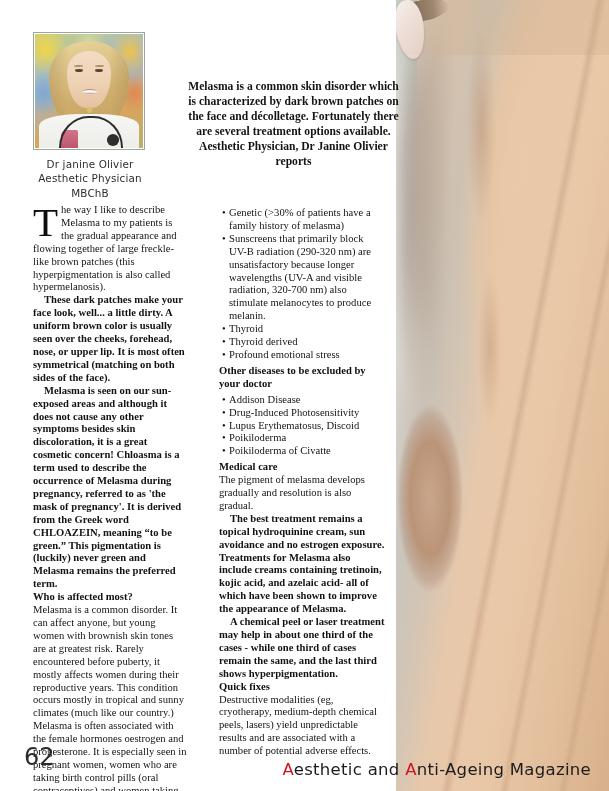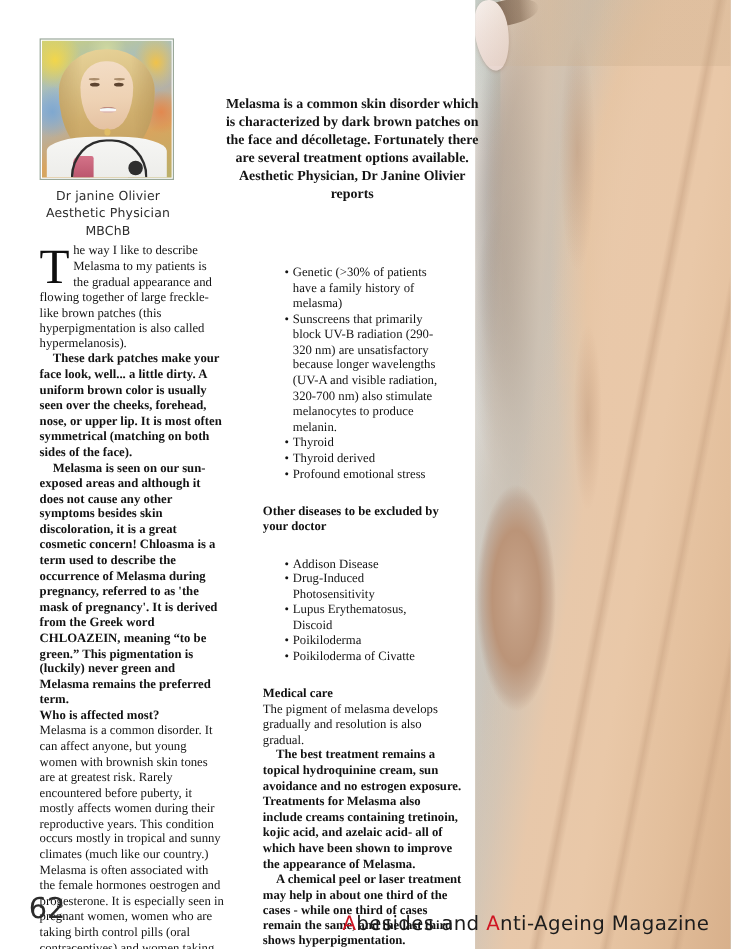--- a/index.html
+++ b/index.html
@@ -315,21 +315,21 @@
     font-weight: bold;
   }
   .col h3 {
     margin: 0;
     font-size: 10.6px;
     line-height: 12.9px;
     font-weight: bold;
     color: #101010;
   }
   .col ul {
-    margin: 18px;
+    margin: 3px;
     padding: 0;
     list-style: none;
   }
   .col ul li {
     position: relative;
     padding-left: 7px;
     margin: 0;
   }
   .col ul li::before {
     content: "\2022";
@@ -431,15 +431,15 @@
     <p>The pigment of melasma develops gradually and resolution is also gradual.</p>
     <p class="indent">The best treatment remains a topical hydroquinine cream, sun avoidance and no estrogen exposure. Treatments for Melasma also include creams containing tretinoin, kojic acid, and azelaic acid- all of which have been shown to improve the appearance of Melasma.</p>
     <p class="indent">A chemical peel or laser treatment may help in about one third of the cases - while one third of cases remain the same, and the last third shows hyperpigmentation.</p>
 
     <h3 class="gap-before">Quick fixes</h3>
     <p>Destructive modalities (eg, cryotherapy, medium-depth chemical peels, lasers) yield unpredictable results and are associated with a number of potential adverse effects.</p>
   </div>
 
   <div class="page-number">62</div>
 
-  <div class="strapline"><span class="cap">A</span><span>besides and </span><span class="cap">A</span><span>nti-Ageing Magazine</span></div>
+  <div class="strapline"><span class="cap">A</span><span>esthetic and </span><span class="cap">A</span><span>nti-Ageing Magazine</span></div>
 
 </div>
 
 </body></html>

